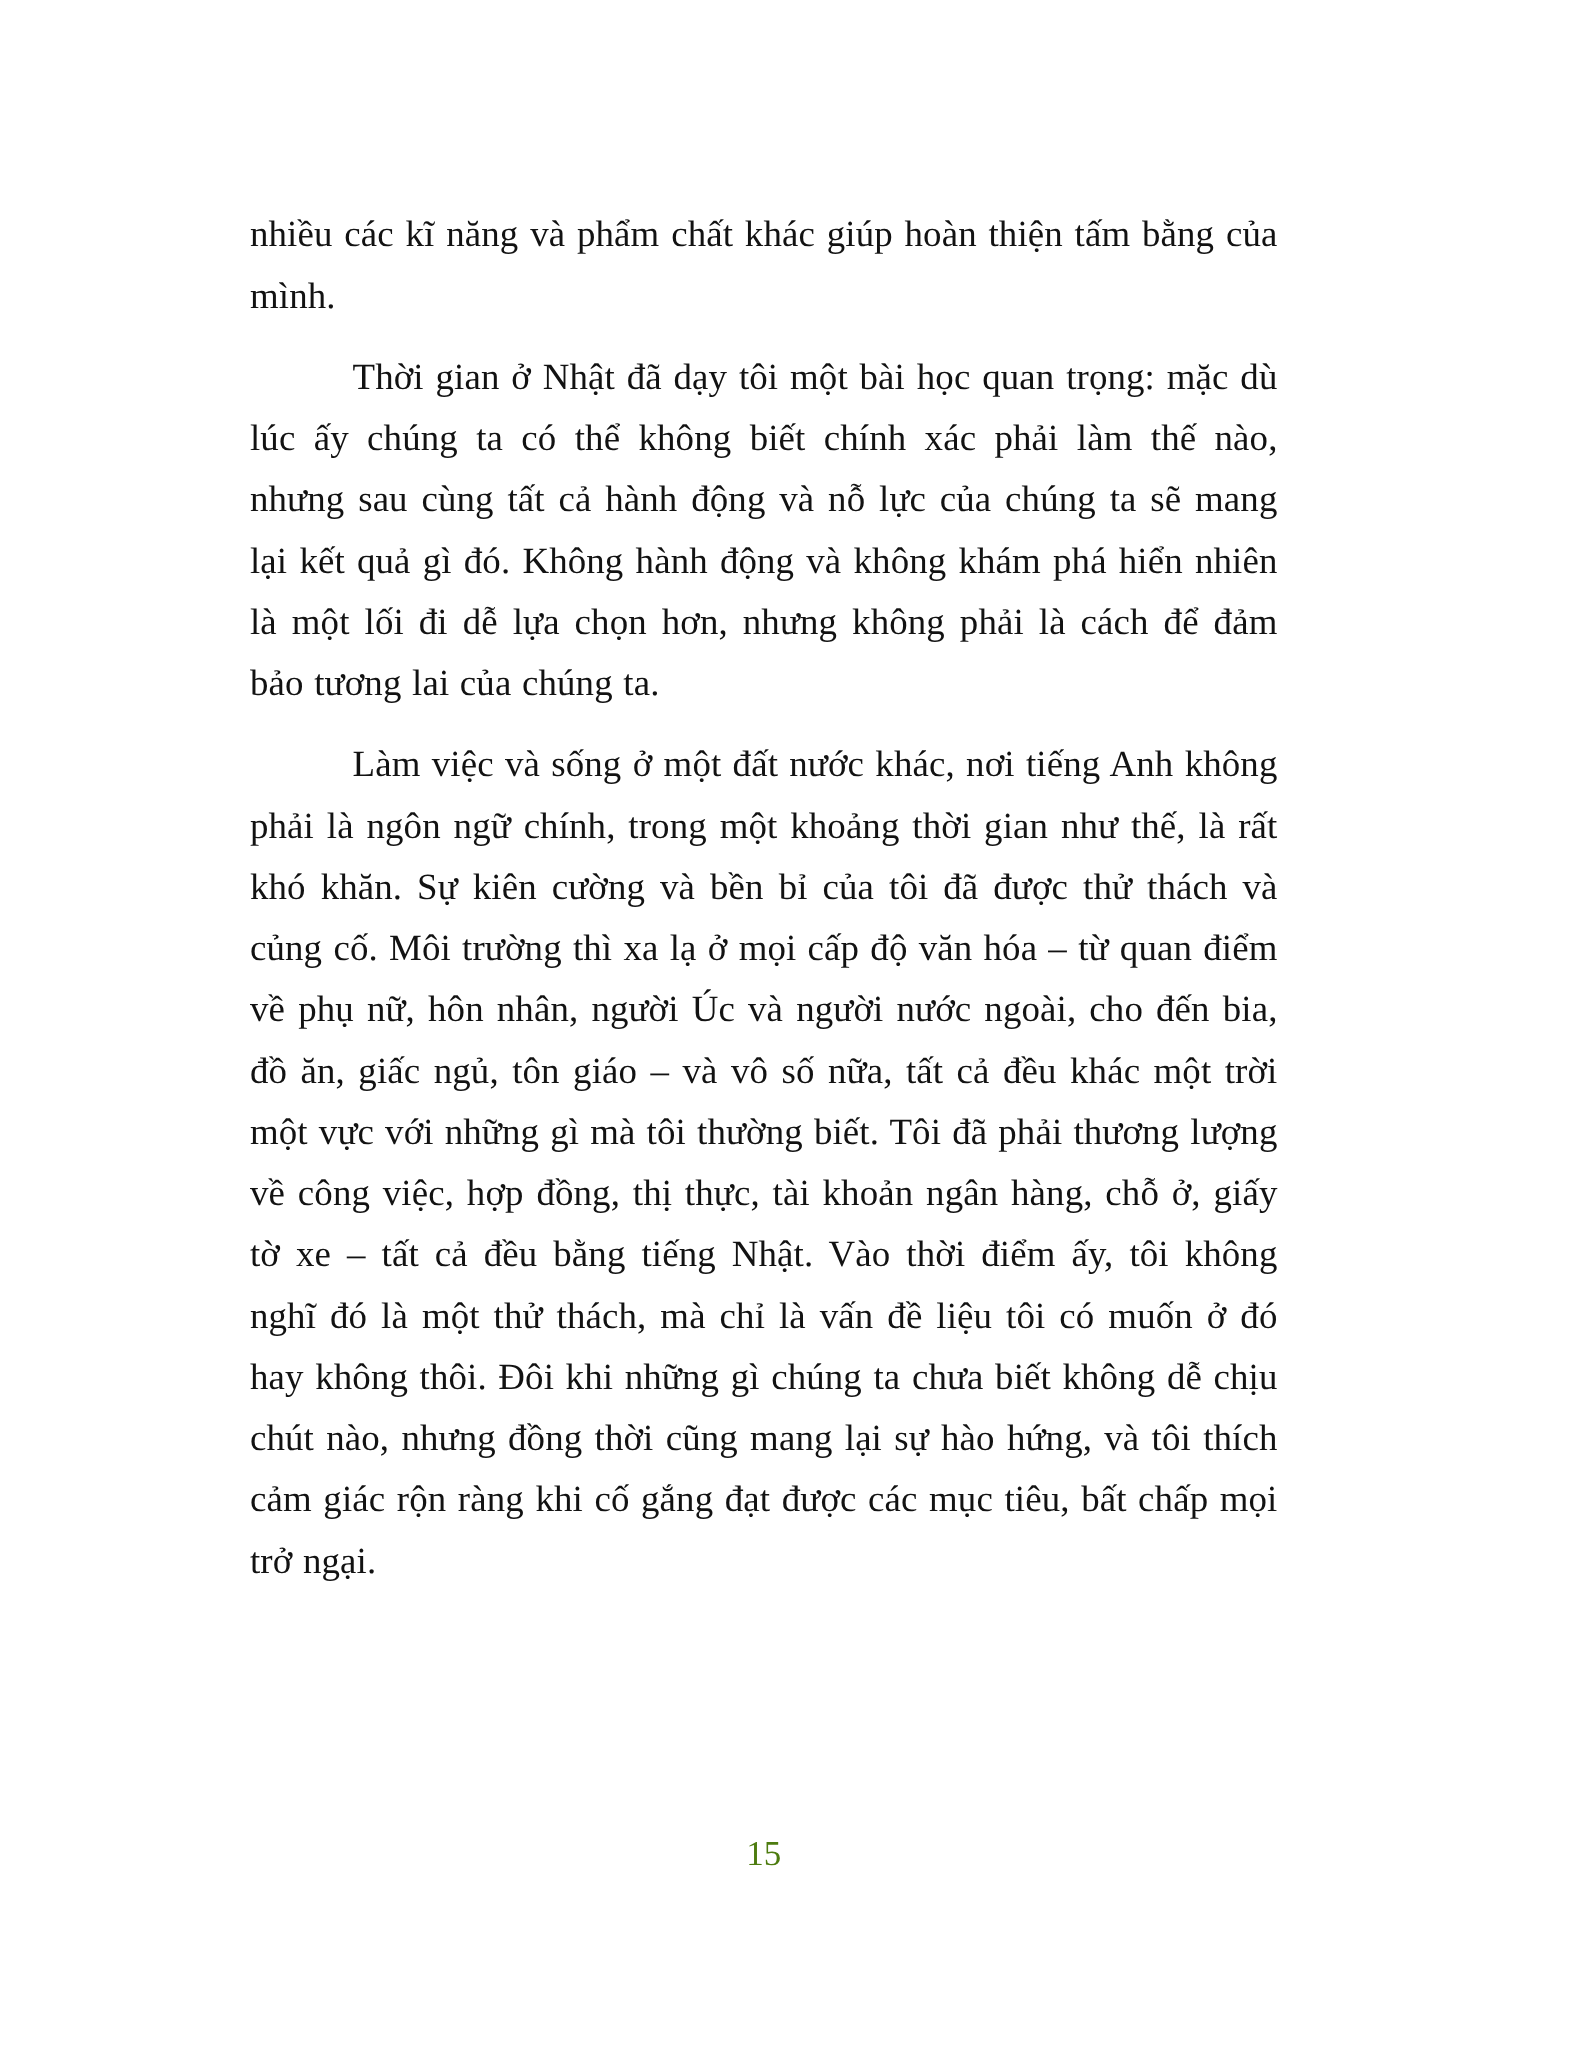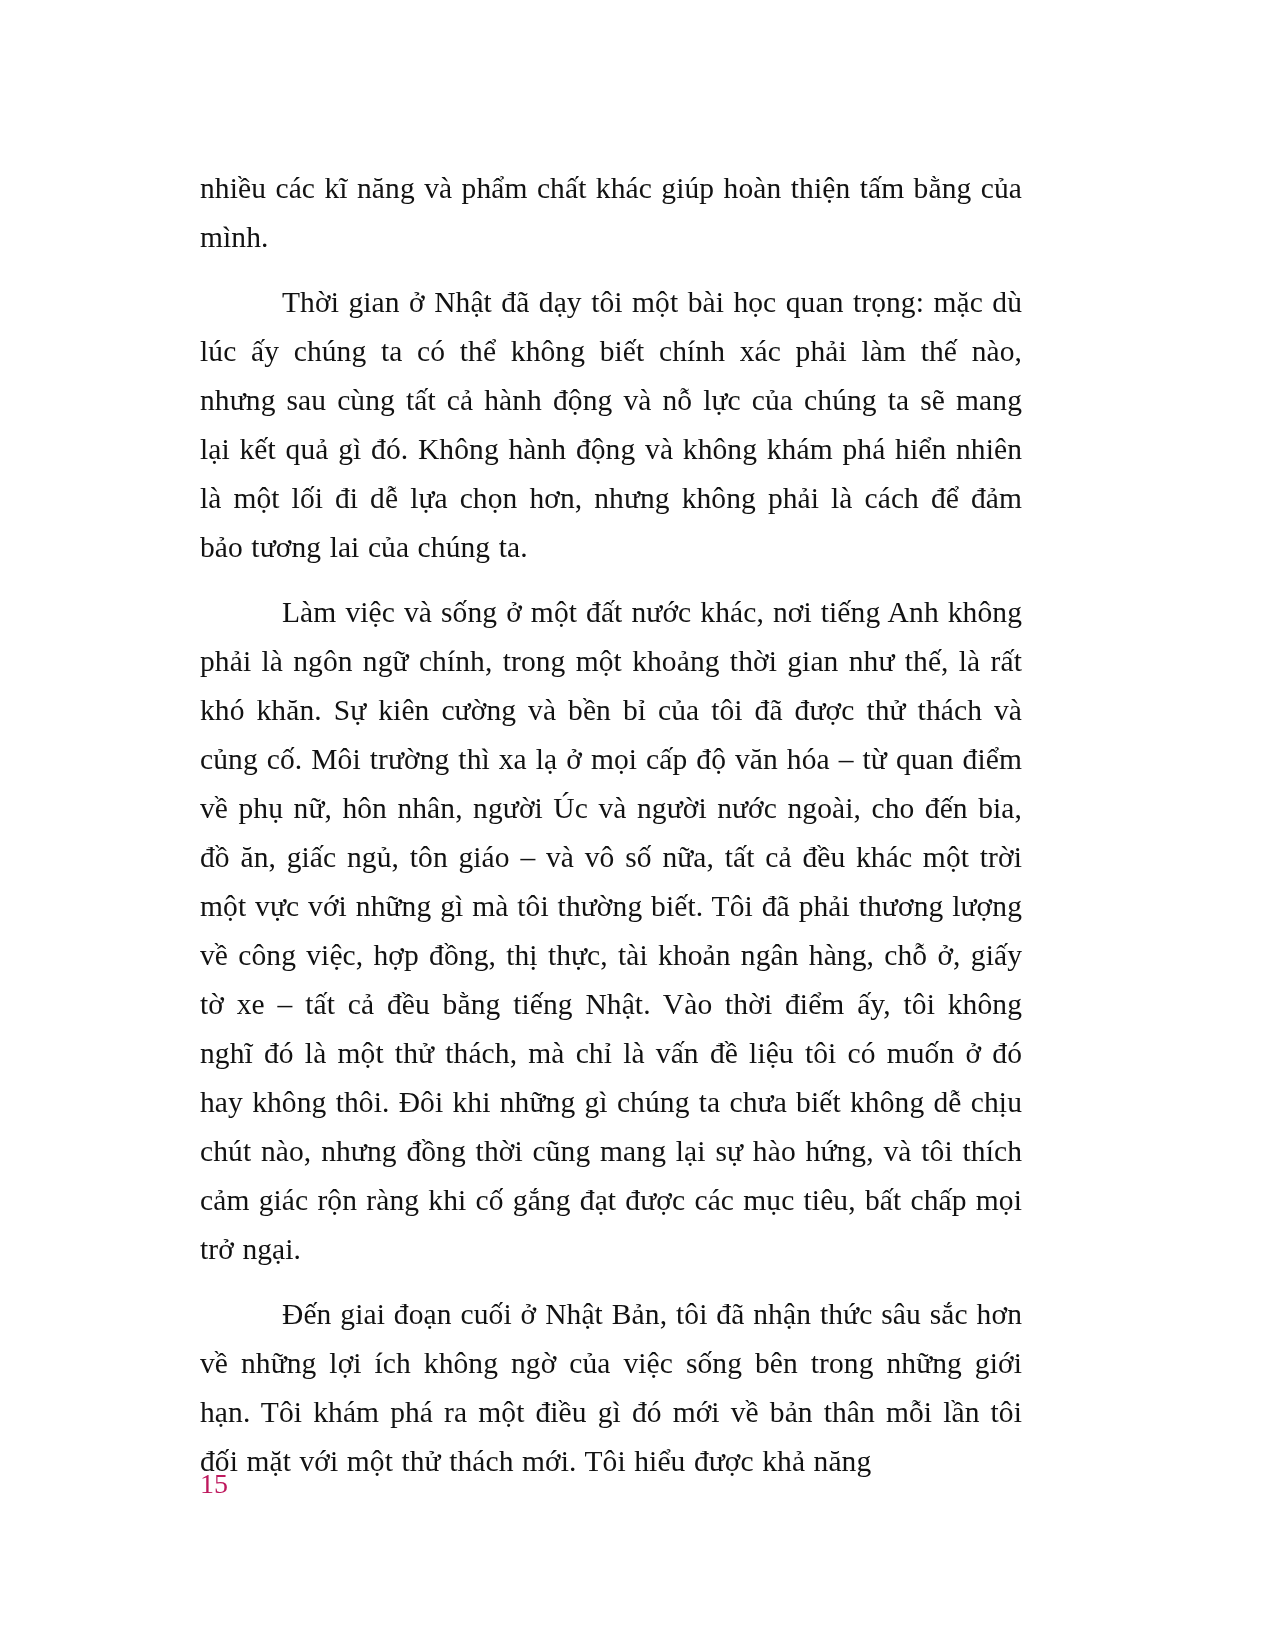--- a/index.html
+++ b/index.html
@@ -33,28 +33,28 @@
     word-spacing: 1px;
   }
   .text-block p.no-indent {
     text-indent: 0;
   }
   .page-number {
     position: absolute;
     top: 1468px;
     left: 200px;
     width: 822px;
+    text-align: center;
     font-size: 28px;
-    color: #be185d;
+    color: #4d7c0f;
   }
 </style>
 </head>
 <body>
 
 <div class="page">
   <div class="text-block">
     <p class="no-indent">nhiều các kĩ năng và phẩm chất khác giúp hoàn thiện tấm bằng của mình.</p>
     <p>Thời gian ở Nhật đã dạy tôi một bài học quan trọng: mặc dù lúc ấy chúng ta có thể không biết chính xác phải làm thế nào, nhưng sau cùng tất cả hành động và nỗ lực của chúng ta sẽ mang lại kết quả gì đó. Không hành động và không khám phá hiển nhiên là một lối đi dễ lựa chọn hơn, nhưng không phải là cách để đảm bảo tương lai của chúng ta.</p>
     <p>Làm việc và sống ở một đất nước khác, nơi tiếng Anh không phải là ngôn ngữ chính, trong một khoảng thời gian như thế, là rất khó khăn. Sự kiên cường và bền bỉ của tôi đã được thử thách và củng cố. Môi trường thì xa lạ ở mọi cấp độ văn hóa – từ quan điểm về phụ nữ, hôn nhân, người Úc và người nước ngoài, cho đến bia, đồ ăn, giấc ngủ, tôn giáo – và vô số nữa, tất cả đều khác một trời một vực với những gì mà tôi thường biết. Tôi đã phải thương lượng về công việc, hợp đồng, thị thực, tài khoản ngân hàng, chỗ ở, giấy tờ xe – tất cả đều bằng tiếng Nhật. Vào thời điểm ấy, tôi không nghĩ đó là một thử thách, mà chỉ là vấn đề liệu tôi có muốn ở đó hay không thôi. Đôi khi những gì chúng ta chưa biết không dễ chịu chút nào, nhưng đồng thời cũng mang lại sự hào hứng, và tôi thích cảm giác rộn ràng khi cố gắng đạt được các mục tiêu, bất chấp mọi trở ngại.</p>
-    <p>Đến giai đoạn cuối ở Nhật Bản, tôi đã nhận thức sâu sắc hơn về những lợi ích không ngờ của việc sống bên trong những giới hạn. Tôi khám phá ra một điều gì đó mới về bản thân mỗi lần tôi đối mặt với một thử thách mới. Tôi hiểu được khả năng</p>
   </div>
   <div class="page-number">15</div>
 </div>
 
 </body></html>

